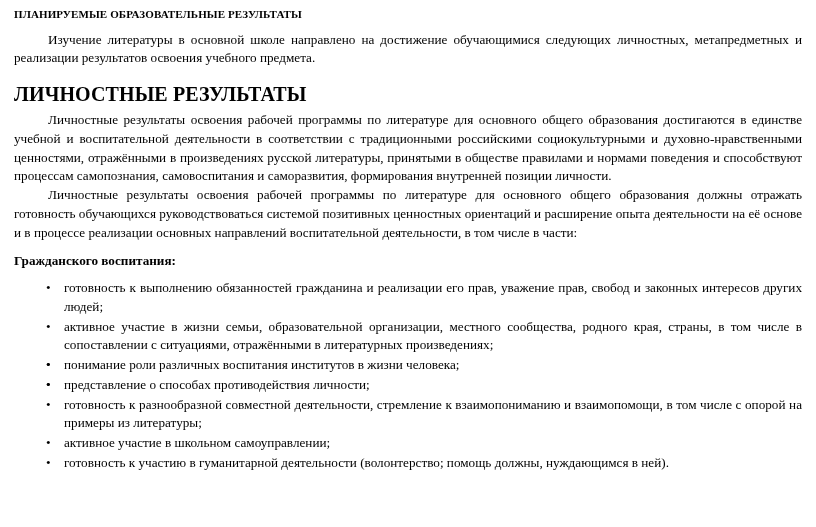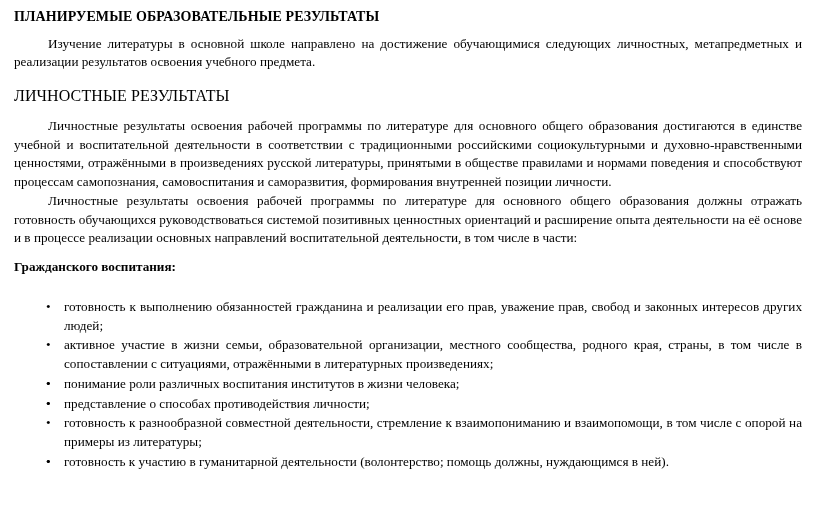--- a/index.html
+++ b/index.html
@@ -15,48 +15,48 @@
     color: #000000;
   }
   .page {
     box-sizing: border-box;
     width: 816px;
     height: 527px;
     padding: 8px 14px 0 14px;
     position: relative;
   }
   .h-title {
-    font-size: 14px;
+    font-size: 11px;
     font-weight: bold;
     line-height: 1.25;
     margin: 0 0 9px 0;
     letter-spacing: 0.1px;
   }
   .h-section {
-    font-size: 16px;
-    font-weight: normal;
+    font-size: 20px;
+    font-weight: bold;
     line-height: 1.25;
-    margin: 14px 0 11px 0;
+    margin: 14px 0 4px 0;
     letter-spacing: 0.1px;
   }
   p.body {
     font-size: 13.2px;
     line-height: 1.42;
     text-align: justify;
     margin: 0 0 2px 0;
     text-indent: 34px;
   }
   p.body.tight {
     margin-bottom: 0;
   }
   .subhead {
     font-size: 13.2px;
     font-weight: bold;
     line-height: 1.42;
-    margin: 10px 0 21px 0;
+    margin: 10px 0 8px 0;
   }
   ul.bullets {
     list-style: none;
     margin: 0;
     padding: 0;
   }
   ul.bullets li {
     position: relative;
     font-size: 13.2px;
     line-height: 1.42;
@@ -114,20 +114,21 @@
     <li>
       <span class="dot">•</span>
       <span>представление о способах противодействия личности;</span>
     </li>
     <li>
       <span class="dot">•</span>
       <span>готовность к разнообразной совместной деятельности, стремление к взаимопониманию и взаимопомощи, в том числе с опорой на примеры из литературы;</span>
     </li>
     <li>
       <span class="dot">•</span>
+      <span>активное участие в школьном самоуправлении;</span>
     </li>
     <li>
       <span class="dot">•</span>
       <span>готовность к участию в гуманитарной деятельности (волонтерство; помощь должны, нуждающимся в ней).</span>
     </li>
   </ul>
 
 </div>
 
 </body></html>

